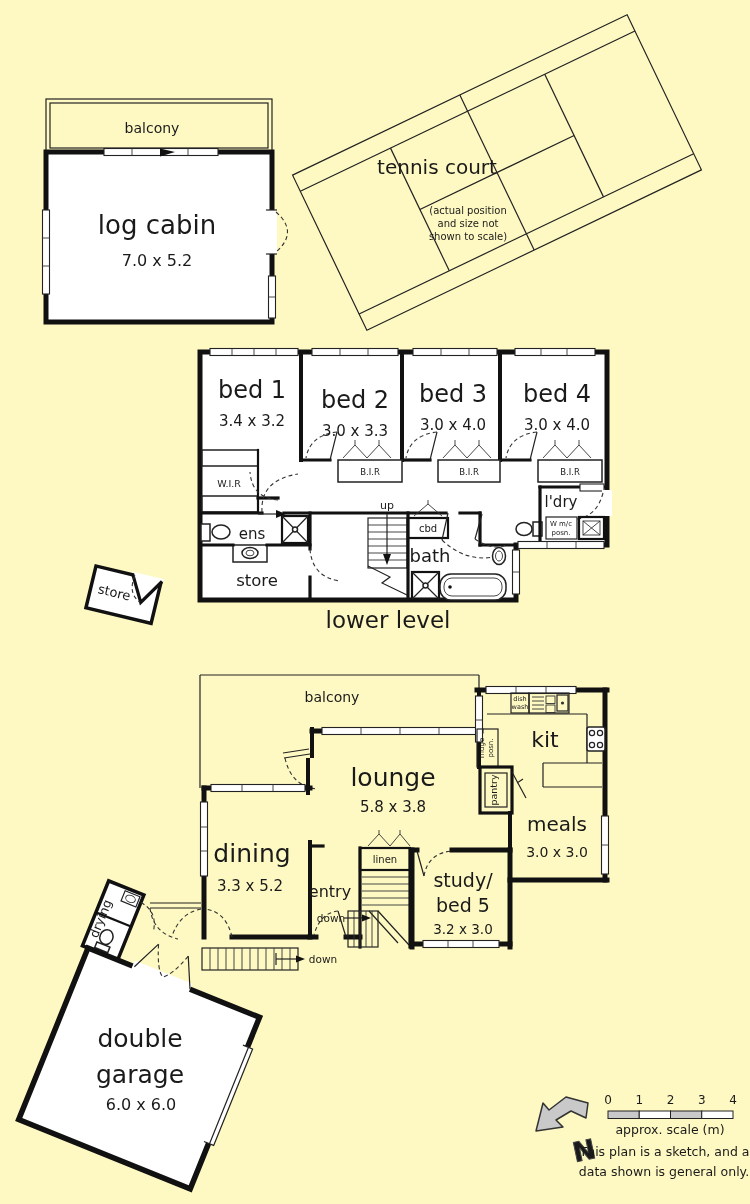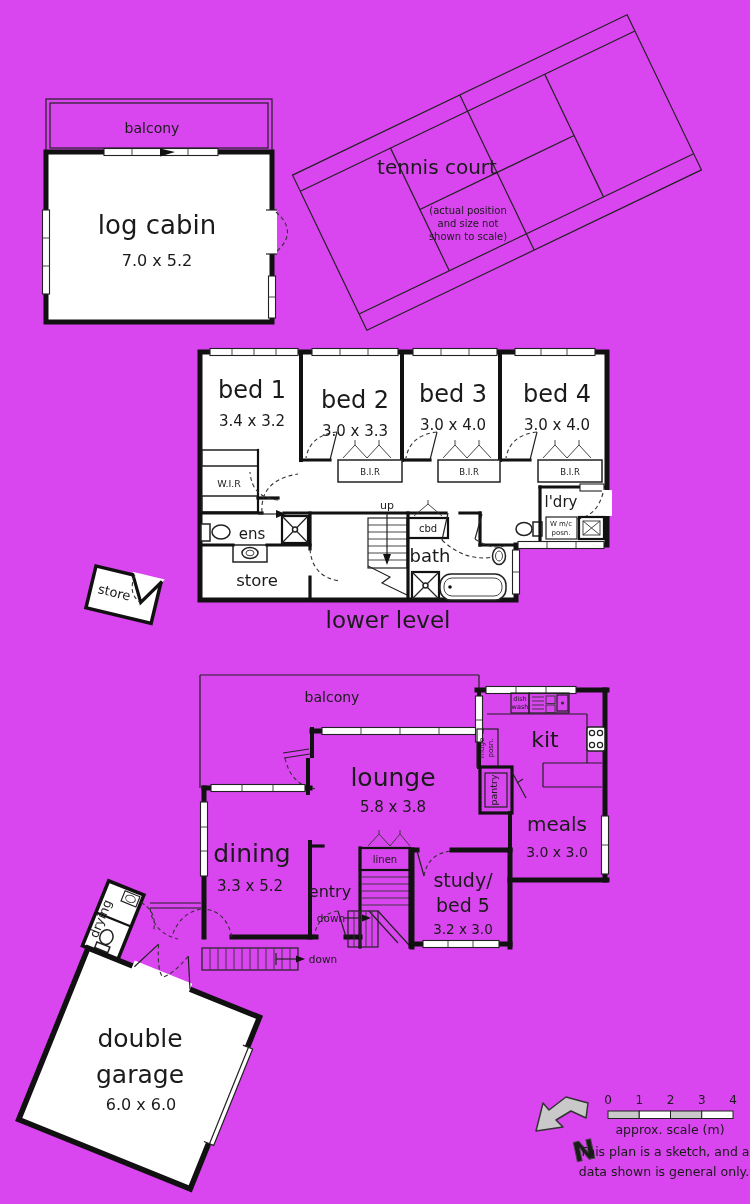--- a/index.html
+++ b/index.html
@@ -1,16 +1,16 @@
 <!DOCTYPE html>
 <html><head>
 <meta charset="utf-8">
 <style>
   html,body{margin:0;padding:0;background:#fff;}
-  #stage{position:relative;width:750px;height:1204px;background:#d946ef;overflow:hidden;}
+  #stage{position:relative;width:750px;height:1204px;background:#fef9c3;overflow:hidden;}
   svg{display:block;}
   text{fill:#1a1a1a;font-family:"DejaVu Sans",sans-serif;}
   .tc{text-anchor:middle;}
   .w5{stroke:#111;stroke-width:5;fill:none;stroke-linecap:square;}
   .w4{stroke:#111;stroke-width:4;fill:none;stroke-linecap:square;}
   .w3{stroke:#111;stroke-width:3.2;fill:none;stroke-linecap:square;}
   .w2{stroke:#111;stroke-width:2.2;fill:none;stroke-linecap:square;}
   .t1{stroke:#222;stroke-width:1.2;fill:none;}
   .t08{stroke:#333;stroke-width:0.9;fill:none;}
   .fx{stroke:#222;stroke-width:1.5;fill:#fff;}

